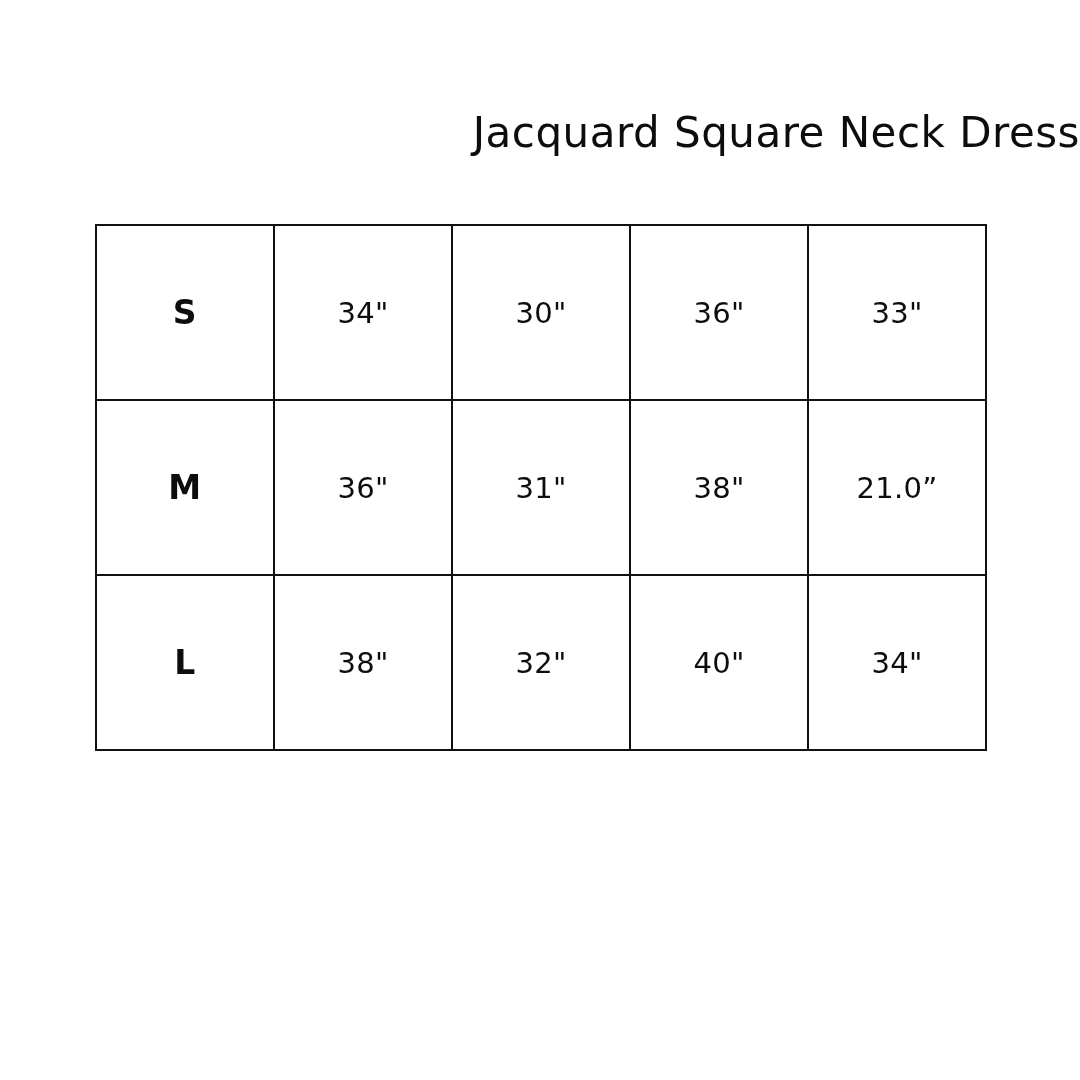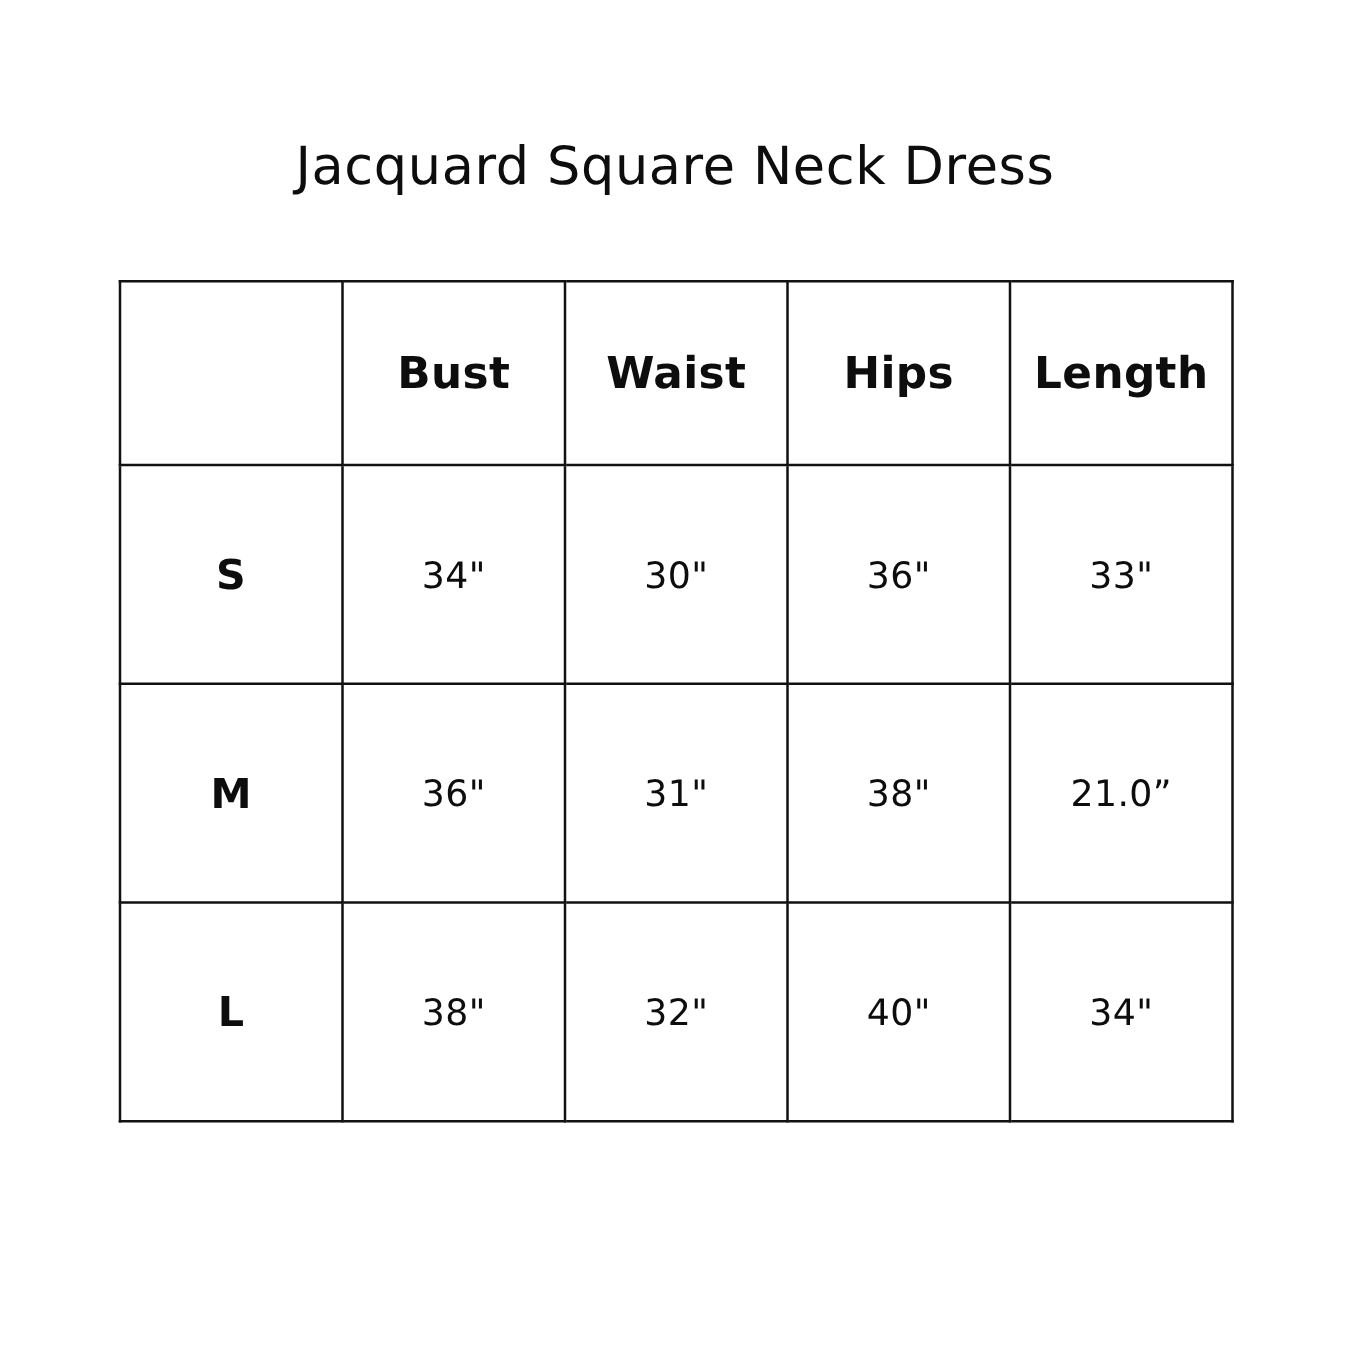--- a/index.html
+++ b/index.html
@@ -17,21 +17,21 @@
     position: relative;
     width: 1080px;
     height: 1080px;
     box-sizing: border-box;
   }
   .title {
     position: absolute;
     top: 108px;
     left: 0;
     width: 1080px;
-    text-align: center;
+    text-align: right;
     font-family: "DejaVu Sans", sans-serif;
     font-size: 42px;
     font-weight: 400;
     letter-spacing: 0.5px;
     color: #0d0d0d;
     line-height: 1.2;
   }
   .size-table {
     position: absolute;
     top: 224px;
@@ -84,27 +84,20 @@
 
   <table class="size-table">
     <colgroup>
       <col class="col-label">
       <col class="col-data">
       <col class="col-data">
       <col class="col-data">
       <col class="col-data">
     </colgroup>
     <tbody>
-      <tr class="header-row">
-        <td class="corner-cell"></td>
-        <td class="hdr">Bust</td>
-        <td class="hdr">Waist</td>
-        <td class="hdr">Hips</td>
-        <td class="hdr">Length</td>
-      </tr>
 
       <tr class="body-row">
         <td class="size-label">S</td>
         <td class="measure">34"</td>
         <td class="measure">30"</td>
         <td class="measure">36"</td>
         <td class="measure">33"</td>
       </tr>
 
       <tr class="body-row">

